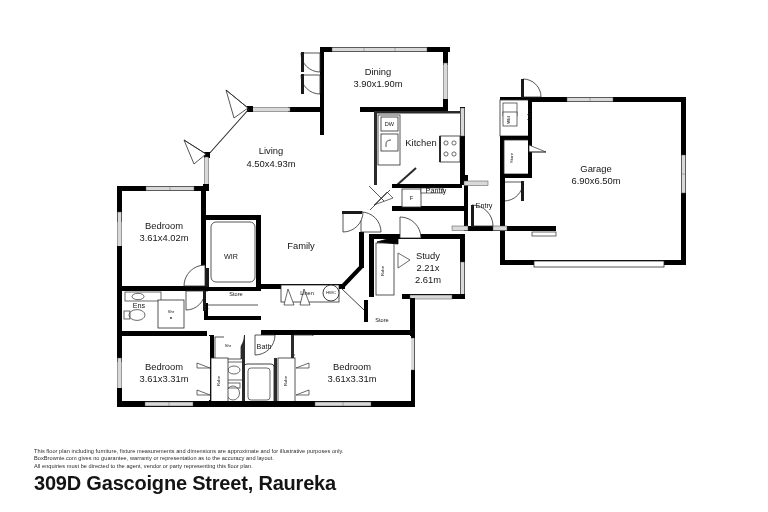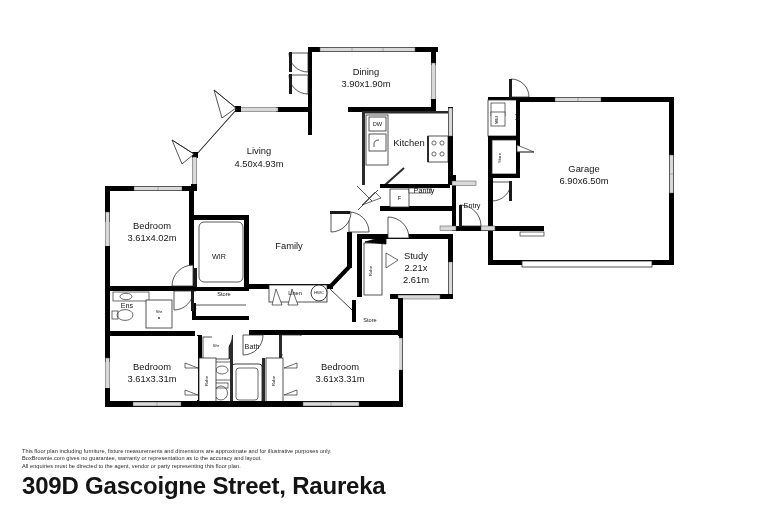--- a/index.html
+++ b/index.html
@@ -13,20 +13,21 @@
     overflow: hidden;
     font-family: "Liberation Sans", sans-serif;
     color: #1a1a1a;
     position: relative;
   }
   #floorplan-root {
     position: relative;
     width: 752px;
     height: 512px;
     background: #ffffff;
+    margin-left: 12px;
   }
   #plan-svg {
     position: absolute;
     left: 0;
     top: 0;
     width: 768px;
     height: 512px;
   }
   .disclaimer-block {
     position: absolute;
@@ -38,21 +39,21 @@
     font-size: 5.6px;
     line-height: 7.4px;
     color: #2a2a2a;
     letter-spacing: 0.05px;
     white-space: nowrap;
   }
   .address-title {
     position: absolute;
     left: 22px;
     top: 472px;
-    font-size: 24px;
+    font-size: 20px;
     font-weight: bold;
     color: #141414;
     letter-spacing: -0.2px;
     white-space: nowrap;
   }
   text {
     font-family: "Liberation Sans", sans-serif;
     fill: #151515;
   }
   .rm-label { font-size: 9.4px; text-anchor: middle; }

